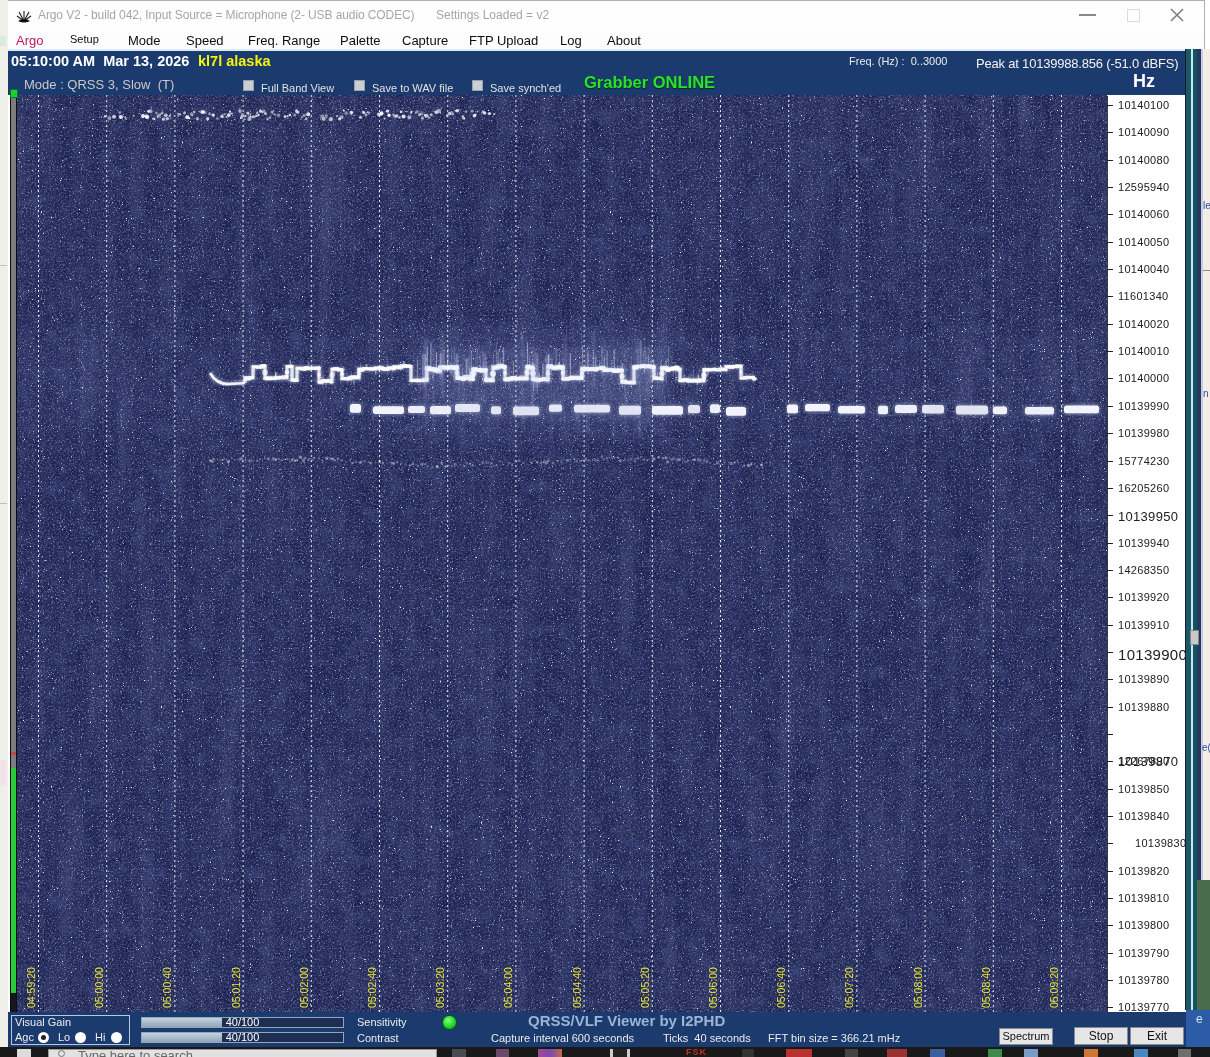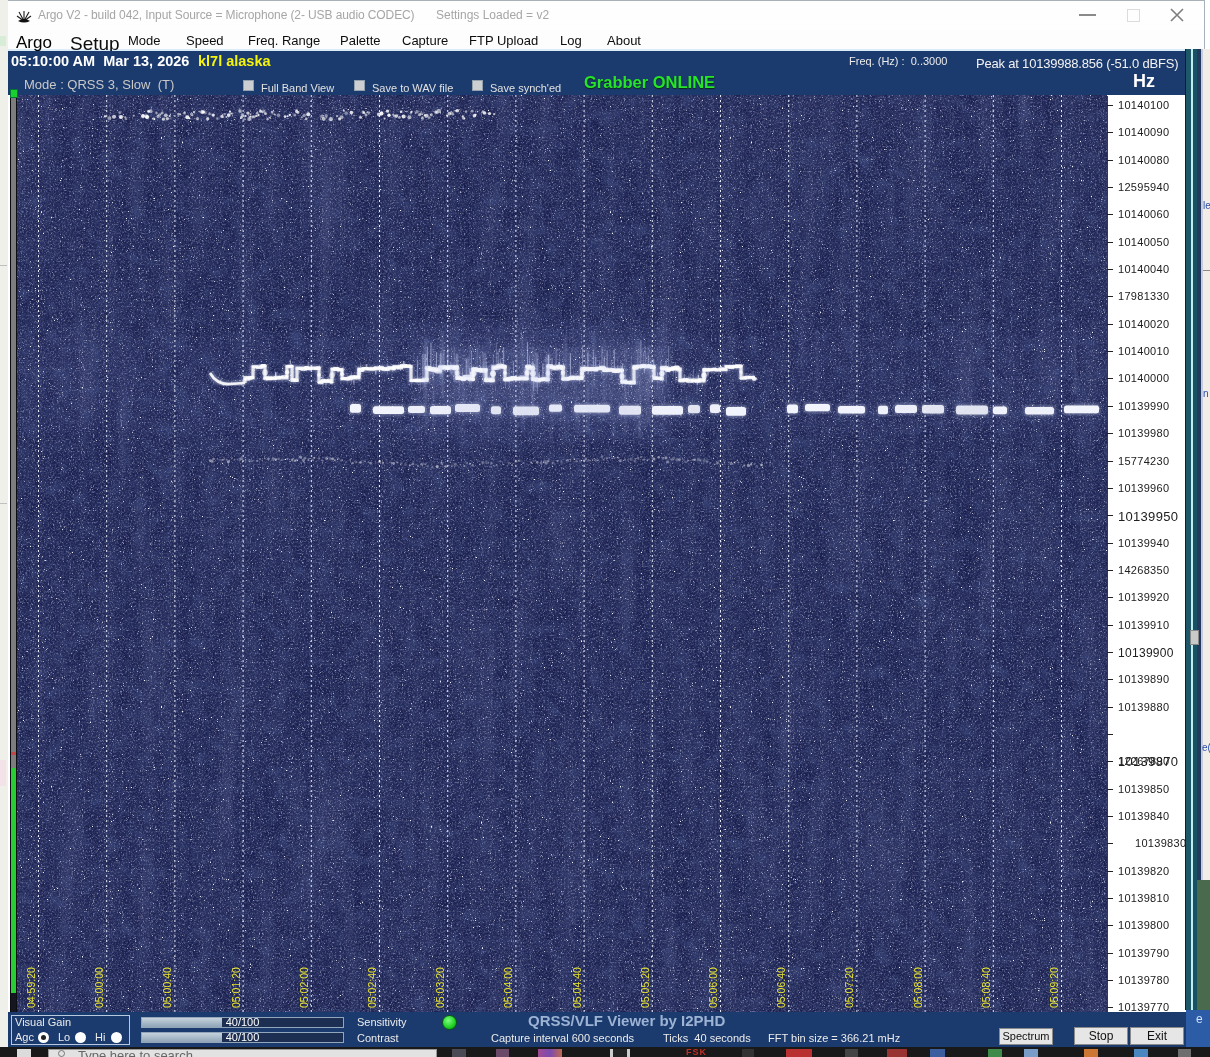--- a/index.html
+++ b/index.html
@@ -28,22 +28,22 @@
 <div class="abs" style="left:38px;top:8px;font-size:12px;letter-spacing:-0.1px;color:#a6a6a6">Argo V2 - build 042, Input Source = Microphone (2- USB audio CODEC)</div>
 <div class="abs" style="left:436px;top:8px;font-size:12px;color:#a6a6a6">Settings Loaded = v2</div>
 <div class="abs" style="left:1079px;top:14px;width:17px;height:1.5px;background:#8a8a8a"></div>
 <div class="abs" style="left:1127px;top:9px;width:11px;height:11px;border:1.5px solid #dcdcdc"></div>
 <svg class="abs" style="left:1169px;top:7px" width="16" height="16" viewBox="0 0 16 16">
     <path d="M2 2 L14 14 M14 2 L2 14" stroke="#7e7e7e" stroke-width="1.6"></path>
   </svg>
 
 <div class="abs" style="left:8px;top:30px;width:1196px;height:19px;background:#fdfdfd"></div>
 <div class="abs" style="left:8px;top:49px;width:1178px;height:2px;background:#dcebf8"></div>
-<div class="abs" style="left:16px;top:33px;font-size:17px;color:#000000">Argo</div>
-<div class="abs" style="left:70px;top:33px;font-size:19px;color:#0d0d0d">Setup</div>
+<div class="abs" style="left:16px;top:33px;font-size:13px;color:#be185d">Argo</div>
+<div class="abs" style="left:70px;top:33px;font-size:11px;color:#0d0d0d">Setup</div>
 <div class="abs" style="left:128px;top:33px;font-size:13px;color:#0d0d0d">Mode</div>
 <div class="abs" style="left:186px;top:33px;font-size:13px;color:#0d0d0d">Speed</div>
 <div class="abs" style="left:248px;top:33px;font-size:13px;color:#0d0d0d">Freq. Range</div>
 <div class="abs" style="left:340px;top:33px;font-size:13px;color:#0d0d0d">Palette</div>
 <div class="abs" style="left:402px;top:33px;font-size:13px;color:#0d0d0d">Capture</div>
 <div class="abs" style="left:469px;top:33px;font-size:13px;color:#0d0d0d">FTP Upload</div>
 <div class="abs" style="left:560px;top:33px;font-size:13px;color:#0d0d0d">Log</div>
 <div class="abs" style="left:607px;top:33px;font-size:13px;color:#0d0d0d">About</div>
 
 <div class="abs" style="left:8px;top:51px;width:1178px;height:44px;background:#1b3a6d"></div>
@@ -1056,47 +1056,47 @@
 <div style="position:absolute;left:1118px;top:153.7px;font-size:11px;color:#202020;letter-spacing:0.3px">10140080</div>
 <div style="position:absolute;left:1107px;top:159.7px;width:6px;height:1px;background:#222"></div>
 <div style="position:absolute;left:1118px;top:181.0px;font-size:11px;color:#202020;letter-spacing:0.3px">12595940</div>
 <div style="position:absolute;left:1107px;top:187.0px;width:6px;height:1px;background:#222"></div>
 <div style="position:absolute;left:1118px;top:208.4px;font-size:11px;color:#202020;letter-spacing:0.3px">10140060</div>
 <div style="position:absolute;left:1107px;top:214.4px;width:6px;height:1px;background:#222"></div>
 <div style="position:absolute;left:1118px;top:235.7px;font-size:11px;color:#202020;letter-spacing:0.3px">10140050</div>
 <div style="position:absolute;left:1107px;top:241.7px;width:6px;height:1px;background:#222"></div>
 <div style="position:absolute;left:1118px;top:263.1px;font-size:11px;color:#202020;letter-spacing:0.3px">10140040</div>
 <div style="position:absolute;left:1107px;top:269.1px;width:6px;height:1px;background:#222"></div>
-<div style="position:absolute;left:1118px;top:290.4px;font-size:11px;color:#202020;letter-spacing:0.3px">17981330</div>
+<div style="position:absolute;left:1118px;top:290.4px;font-size:11px;color:#202020;letter-spacing:0.3px">11601340</div>
 <div style="position:absolute;left:1107px;top:296.4px;width:6px;height:1px;background:#222"></div>
 <div style="position:absolute;left:1118px;top:317.8px;font-size:11px;color:#202020;letter-spacing:0.3px">10140020</div>
 <div style="position:absolute;left:1107px;top:323.8px;width:6px;height:1px;background:#222"></div>
 <div style="position:absolute;left:1118px;top:345.1px;font-size:11px;color:#202020;letter-spacing:0.3px">10140010</div>
 <div style="position:absolute;left:1107px;top:351.1px;width:6px;height:1px;background:#222"></div>
 <div style="position:absolute;left:1118px;top:372.4px;font-size:11px;color:#202020;letter-spacing:0.3px">10140000</div>
 <div style="position:absolute;left:1107px;top:378.4px;width:6px;height:1px;background:#222"></div>
 <div style="position:absolute;left:1118px;top:399.8px;font-size:11px;color:#202020;letter-spacing:0.3px">10139990</div>
 <div style="position:absolute;left:1107px;top:405.8px;width:6px;height:1px;background:#222"></div>
 <div style="position:absolute;left:1118px;top:427.1px;font-size:11px;color:#202020;letter-spacing:0.3px">10139980</div>
 <div style="position:absolute;left:1107px;top:433.1px;width:6px;height:1px;background:#222"></div>
 <div style="position:absolute;left:1118px;top:454.5px;font-size:11px;color:#202020;letter-spacing:0.3px">15774230</div>
 <div style="position:absolute;left:1107px;top:460.5px;width:6px;height:1px;background:#222"></div>
-<div style="position:absolute;left:1118px;top:481.8px;font-size:11px;color:#202020;letter-spacing:0.3px">10139960</div>
+<div style="position:absolute;left:1118px;top:481.8px;font-size:11px;color:#202020;letter-spacing:0.3px">16205260</div>
 <div style="position:absolute;left:1107px;top:487.8px;width:6px;height:1px;background:#222"></div>
 <div style="position:absolute;left:1118px;top:509.2px;font-size:13px;color:#202020;letter-spacing:0.3px">10139950</div>
 <div style="position:absolute;left:1107px;top:515.2px;width:6px;height:1px;background:#222"></div>
 <div style="position:absolute;left:1118px;top:536.5px;font-size:11px;color:#202020;letter-spacing:0.3px">10139940</div>
 <div style="position:absolute;left:1107px;top:542.5px;width:6px;height:1px;background:#222"></div>
 <div style="position:absolute;left:1118px;top:563.9px;font-size:11px;color:#202020;letter-spacing:0.3px">14268350</div>
 <div style="position:absolute;left:1107px;top:569.9px;width:6px;height:1px;background:#222"></div>
 <div style="position:absolute;left:1118px;top:591.2px;font-size:11px;color:#202020;letter-spacing:0.3px">10139920</div>
 <div style="position:absolute;left:1107px;top:597.2px;width:6px;height:1px;background:#222"></div>
 <div style="position:absolute;left:1118px;top:618.6px;font-size:11px;color:#202020;letter-spacing:0.3px">10139910</div>
 <div style="position:absolute;left:1107px;top:624.6px;width:6px;height:1px;background:#222"></div>
-<div style="position:absolute;left:1118px;top:645.9px;font-size:12px;color:#202020;letter-spacing:0.3px">10139900</div>
+<div style="position:absolute;left:1118px;top:645.9px;font-size:15px;color:#202020;letter-spacing:0.3px">10139900</div>
 <div style="position:absolute;left:1107px;top:651.9px;width:6px;height:1px;background:#222"></div>
 <div style="position:absolute;left:1118px;top:673.2px;font-size:11px;color:#202020;letter-spacing:0.3px">10139890</div>
 <div style="position:absolute;left:1107px;top:679.2px;width:6px;height:1px;background:#222"></div>
 <div style="position:absolute;left:1118px;top:700.6px;font-size:11px;color:#202020;letter-spacing:0.3px">10139880</div>
 <div style="position:absolute;left:1107px;top:706.6px;width:6px;height:1px;background:#222"></div>
 <div style="position:absolute;left:1118px;top:754px;font-size:13px;color:#202020;letter-spacing:0.3px">10139870</div>
 <div style="position:absolute;left:1107px;top:733.9px;width:6px;height:1px;background:#222"></div>
 <div style="position:absolute;left:1118px;top:755.3px;font-size:11px;color:#202020;letter-spacing:0.3px">12267890</div>
 <div style="position:absolute;left:1107px;top:761.3px;width:6px;height:1px;background:#222"></div>
 <div style="position:absolute;left:1118px;top:782.6px;font-size:11px;color:#202020;letter-spacing:0.3px">10139850</div>

